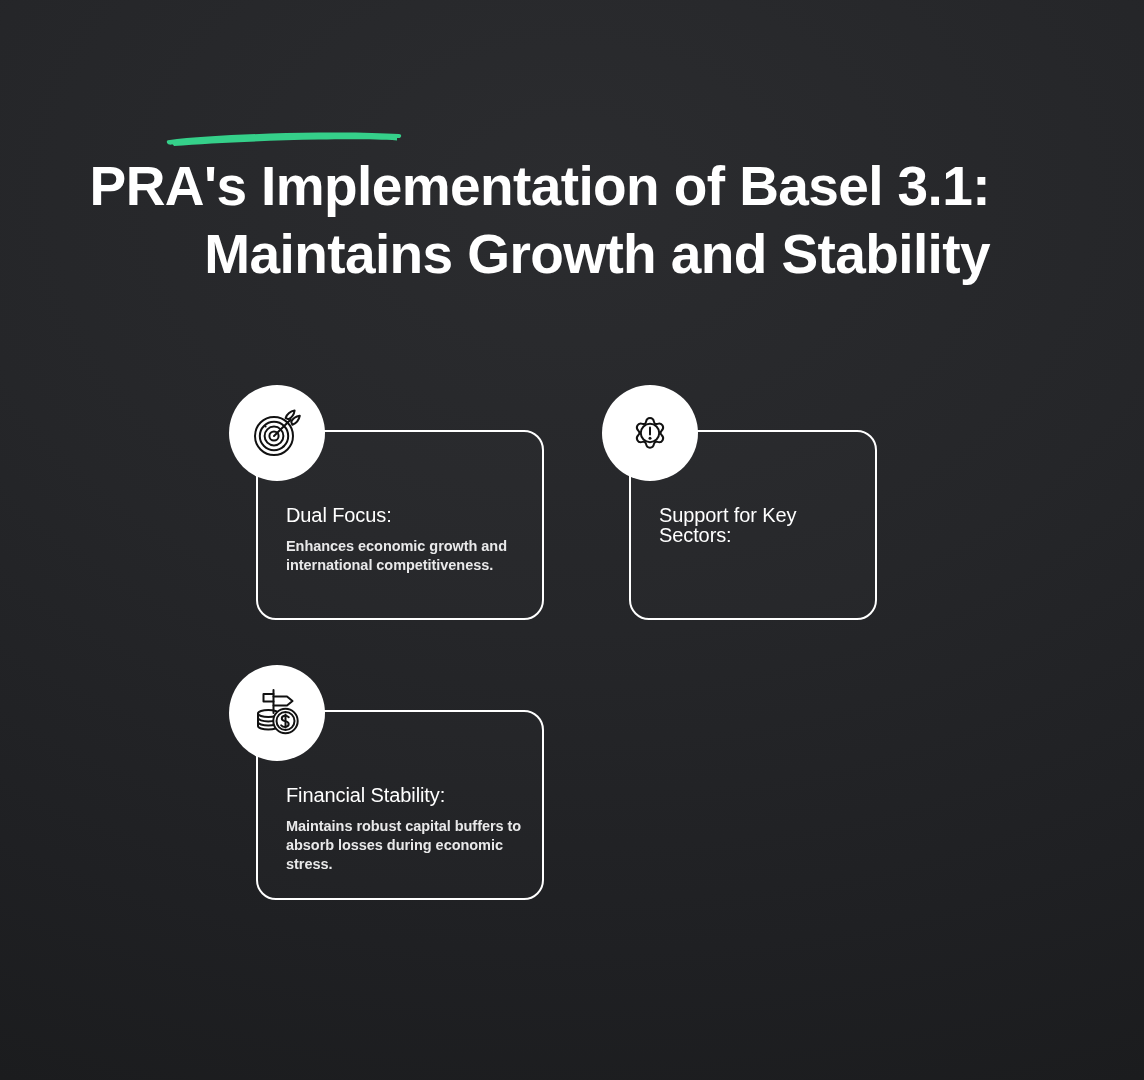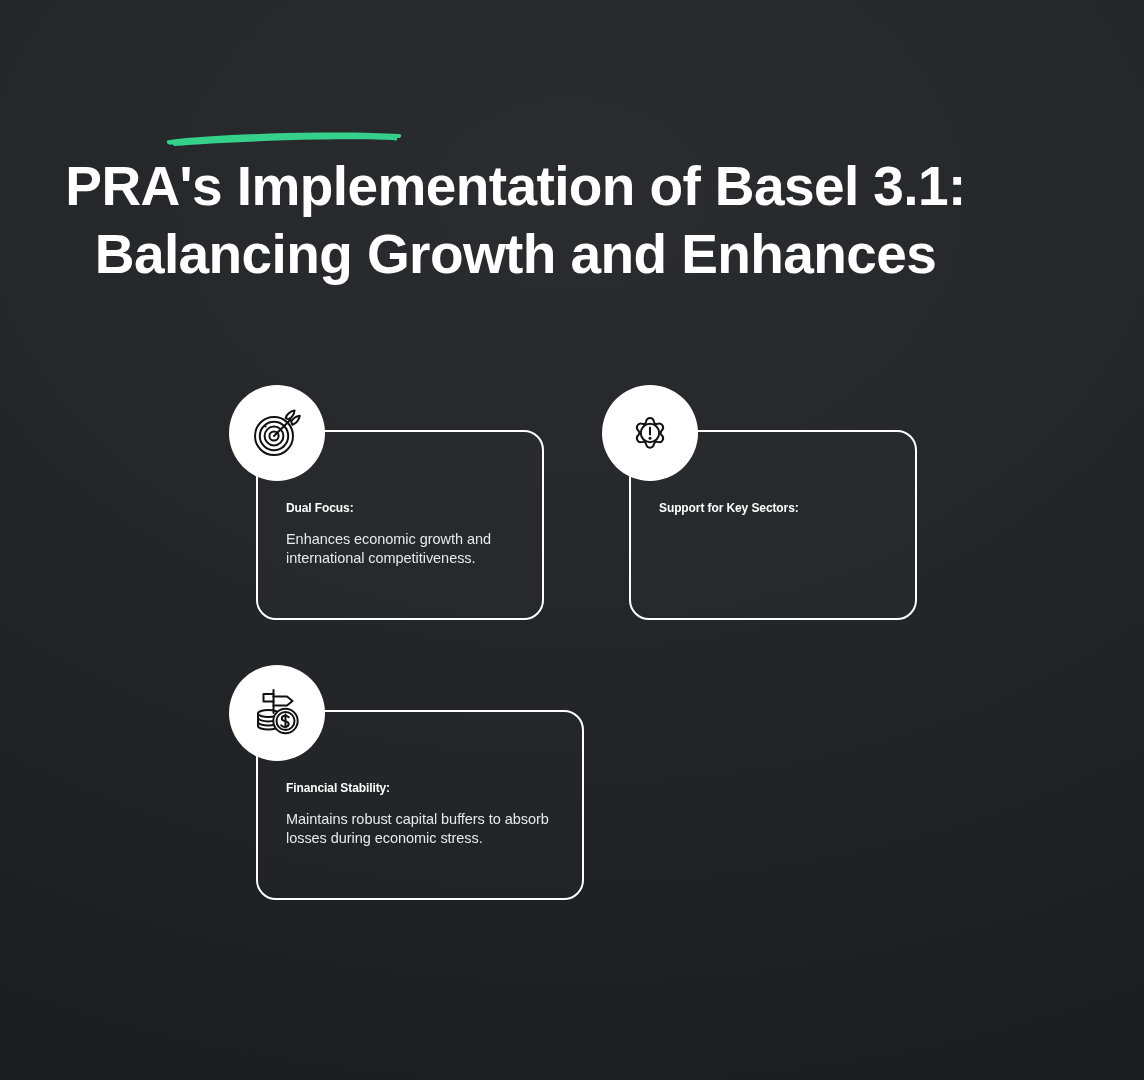--- a/index.html
+++ b/index.html
@@ -25,21 +25,21 @@
       radial-gradient(120% 90% at 50% 18%, #2b2c2f 0%, #252629 45%, #1f2023 78%, #1b1c1e 100%);
     overflow: hidden;
   }
 
   
   #title-block {
     position: absolute;
     left: 0;
     top: 152px;
     width: 990px;
-    text-align: center;
+    text-align: right;
     padding-left: 41px;
   }
 
   .title-line {
     color: #ffffff;
     font-size: 55px;
     line-height: 68px;
     font-weight: 700;
     letter-spacing: -0.6px;
     white-space: nowrap;
@@ -57,43 +57,44 @@
 
   
   .card {
     position: absolute;
     border: 2px solid #ffffff;
     border-radius: 20px;
     background: rgba(255,255,255,0.012);
   }
 
   #card-0 { left: 256px; top: 430px; width: 288px; height: 190px; }
-  #card-1 { left: 629px; top: 430px; width: 288px; height: 190px; }
-  #card-2 { left: 256px; top: 710px; width: 328px; height: 190px; }
+  #card-1 { left: 629px; top: 430px; width: 248px; height: 190px; }
+  #card-2 { left: 256px; top: 710px; width: 288px; height: 190px; }
 
   .card-text {
     position: absolute;
     left: 28px;
     right: 18px;
     top: 66px;
   }
 
   .card-heading {
     color: #ffffff;
-    font-size: 12px;
-    font-weight: 700;
+    font-size: 20px;
+    font-weight: 400;
     line-height: 20px;
     letter-spacing: -0.1px;
     margin-bottom: 12px;
+    margin-top: 7px;
   }
 
   .card-body {
     color: #e9e9ea;
     font-size: 14.5px;
-    font-weight: 400;
+    font-weight: 700;
     line-height: 19px;
     letter-spacing: -0.05px;
   }
 
   
   .icon-badge {
     position: absolute;
     width: 96px;
     height: 96px;
     border-radius: 50%;
@@ -110,21 +111,21 @@
 
   .icon-badge svg { display: block; }
 </style>
 </head>
 <body>
 
 <div id="stage">
 
   <div id="title-block">
     <div class="title-line">PRA's Implementation of Basel 3.1:</div>
-    <div class="title-line">Balancing Growth and Enhances</div>
+    <div class="title-line">Maintains Growth and Stability</div>
   </div>
 
   <div id="underline-wrap">
     <svg viewBox="0 0 238 18" xmlns="http://www.w3.org/2000/svg" aria-hidden="true">
       <path d="M3 12.2 C 40 7.6, 96 5.4, 154 4.6 C 188 4.2, 214 4.9, 234 6.0
                C 235.6 6.1, 236.4 7.0, 236.1 8.2 C 235.8 9.5, 234.6 10.2, 232.8 10.1
                C 213 9.2, 187 8.8, 155 9.4 C 98 10.4, 43 13.0, 6.5 16.6
                C 4.2 16.8, 2.4 16.0, 2.0 14.7 C 1.6 13.5, 1.9 12.5, 3 12.2 Z" fill="#35d08a"></path>
       <path d="M6 13.8 C 44 9.8, 98 7.8, 152 7.2 C 190 6.8, 216 7.4, 232 8.3
                L 232 12.4 C 214 11.4, 188 11.0, 154 11.6

